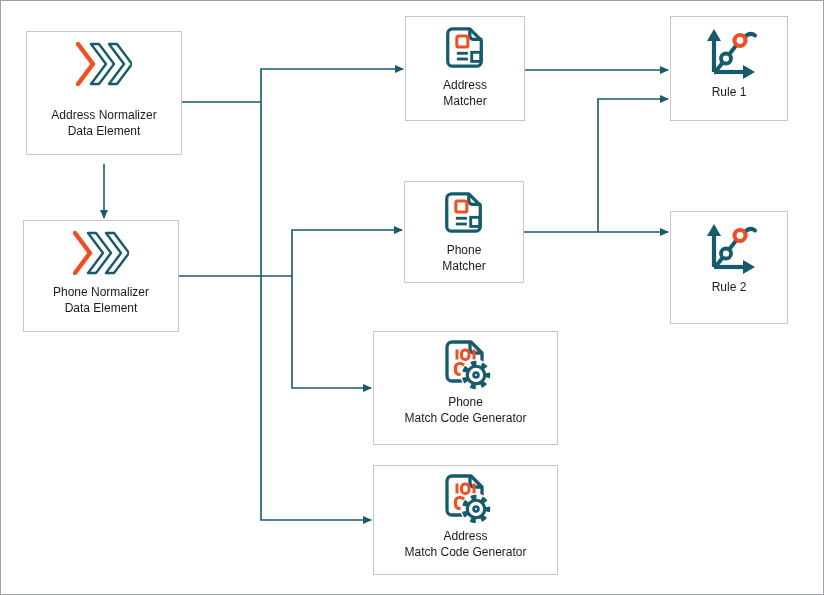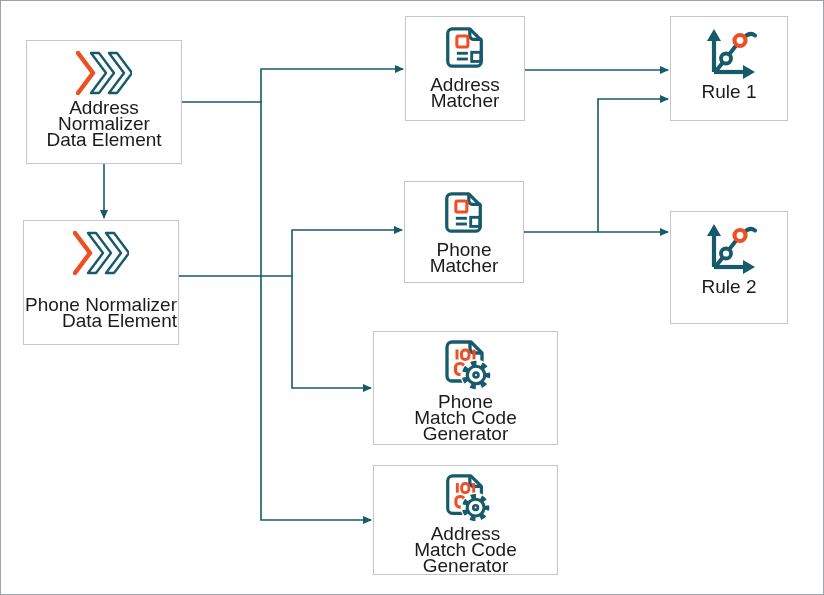--- a/index.html
+++ b/index.html
@@ -19,21 +19,21 @@
   .node {
     position:absolute;
     box-sizing:border-box;
     background:#ffffff;
     border:1px solid #c3c7c9;
     display:flex;
     flex-direction:column;
     align-items:center;
     text-align:center;
     color:#1b1b1b;
-    font-size:19px;
+    font-size:12px;
     line-height:16px;
     cursor:default;
   }
   .node .labels { display:block; }
   .norm .icon   { margin-top:10px; }
   .norm .labels { margin-top:auto; margin-bottom:15px; }
   .match .icon  { margin-top:8px; }
   .match .labels{ margin-top:6px; }
   .rule .icon   { margin-top:10px; }
   .rule .labels { margin-top:5px; }
@@ -57,33 +57,33 @@
       <path d="M181,101 H260 V68 H402" marker-end="url(#arrow)"></path>
       <path d="M260,101 V519 H370" marker-end="url(#arrow)"></path>
       <path d="M178,275 H291 V229 H401" marker-end="url(#arrow)"></path>
       <path d="M291,275 V387 H370" marker-end="url(#arrow)"></path>
       <path d="M524,69 H667" marker-end="url(#arrow)"></path>
       <path d="M523,231 H667" marker-end="url(#arrow)"></path>
       <path d="M597,231 V98 H667" marker-end="url(#arrow)"></path>
     </g>
   </svg>
 
-  <div class="node norm" style="left:25px; top:39px; width:156px; height:124px;">
+  <div class="node norm" style="left:25px; top:30px; width:156px; height:124px;">
     <svg class="icon" width="56" height="44" viewBox="0 0 56 44">
       <path d="M2,2 L17,22 L2,42" fill="none" stroke="#F04E23" stroke-width="4.5" stroke-linecap="round" stroke-linejoin="round"></path>
       <path d="M15,2 L30,22 L15,42 L23,42 L38,22 L23,2 Z" fill="#ffffff" stroke="#175A6B" stroke-width="2.4" stroke-linejoin="round"></path>
       <path d="M33,2 L48,22 L33,42 L41,42 L56,22 L41,2 Z" fill="#ffffff" stroke="#175A6B" stroke-width="2.4" stroke-linejoin="round"></path>
     </svg>
     <div class="labels">
       <div>Address Normalizer</div>
       <div>Data Element</div>
     </div>
   </div>
 
-  <div class="node norm" style="left:22px; top:219px; width:156px; height:125px;text-align:right;">
+  <div class="node norm" style="left:22px; top:219px; width:156px; height:112px;">
     <svg class="icon" width="56" height="44" viewBox="0 0 56 44">
       <path d="M2,2 L17,22 L2,42" fill="none" stroke="#F04E23" stroke-width="4.5" stroke-linecap="round" stroke-linejoin="round"></path>
       <path d="M15,2 L30,22 L15,42 L23,42 L38,22 L23,2 Z" fill="#ffffff" stroke="#175A6B" stroke-width="2.4" stroke-linejoin="round"></path>
       <path d="M33,2 L48,22 L33,42 L41,42 L56,22 L41,2 Z" fill="#ffffff" stroke="#175A6B" stroke-width="2.4" stroke-linejoin="round"></path>
     </svg>
     <div class="labels">
       <div>Phone Normalizer</div>
       <div>Data Element</div>
     </div>
   </div>

